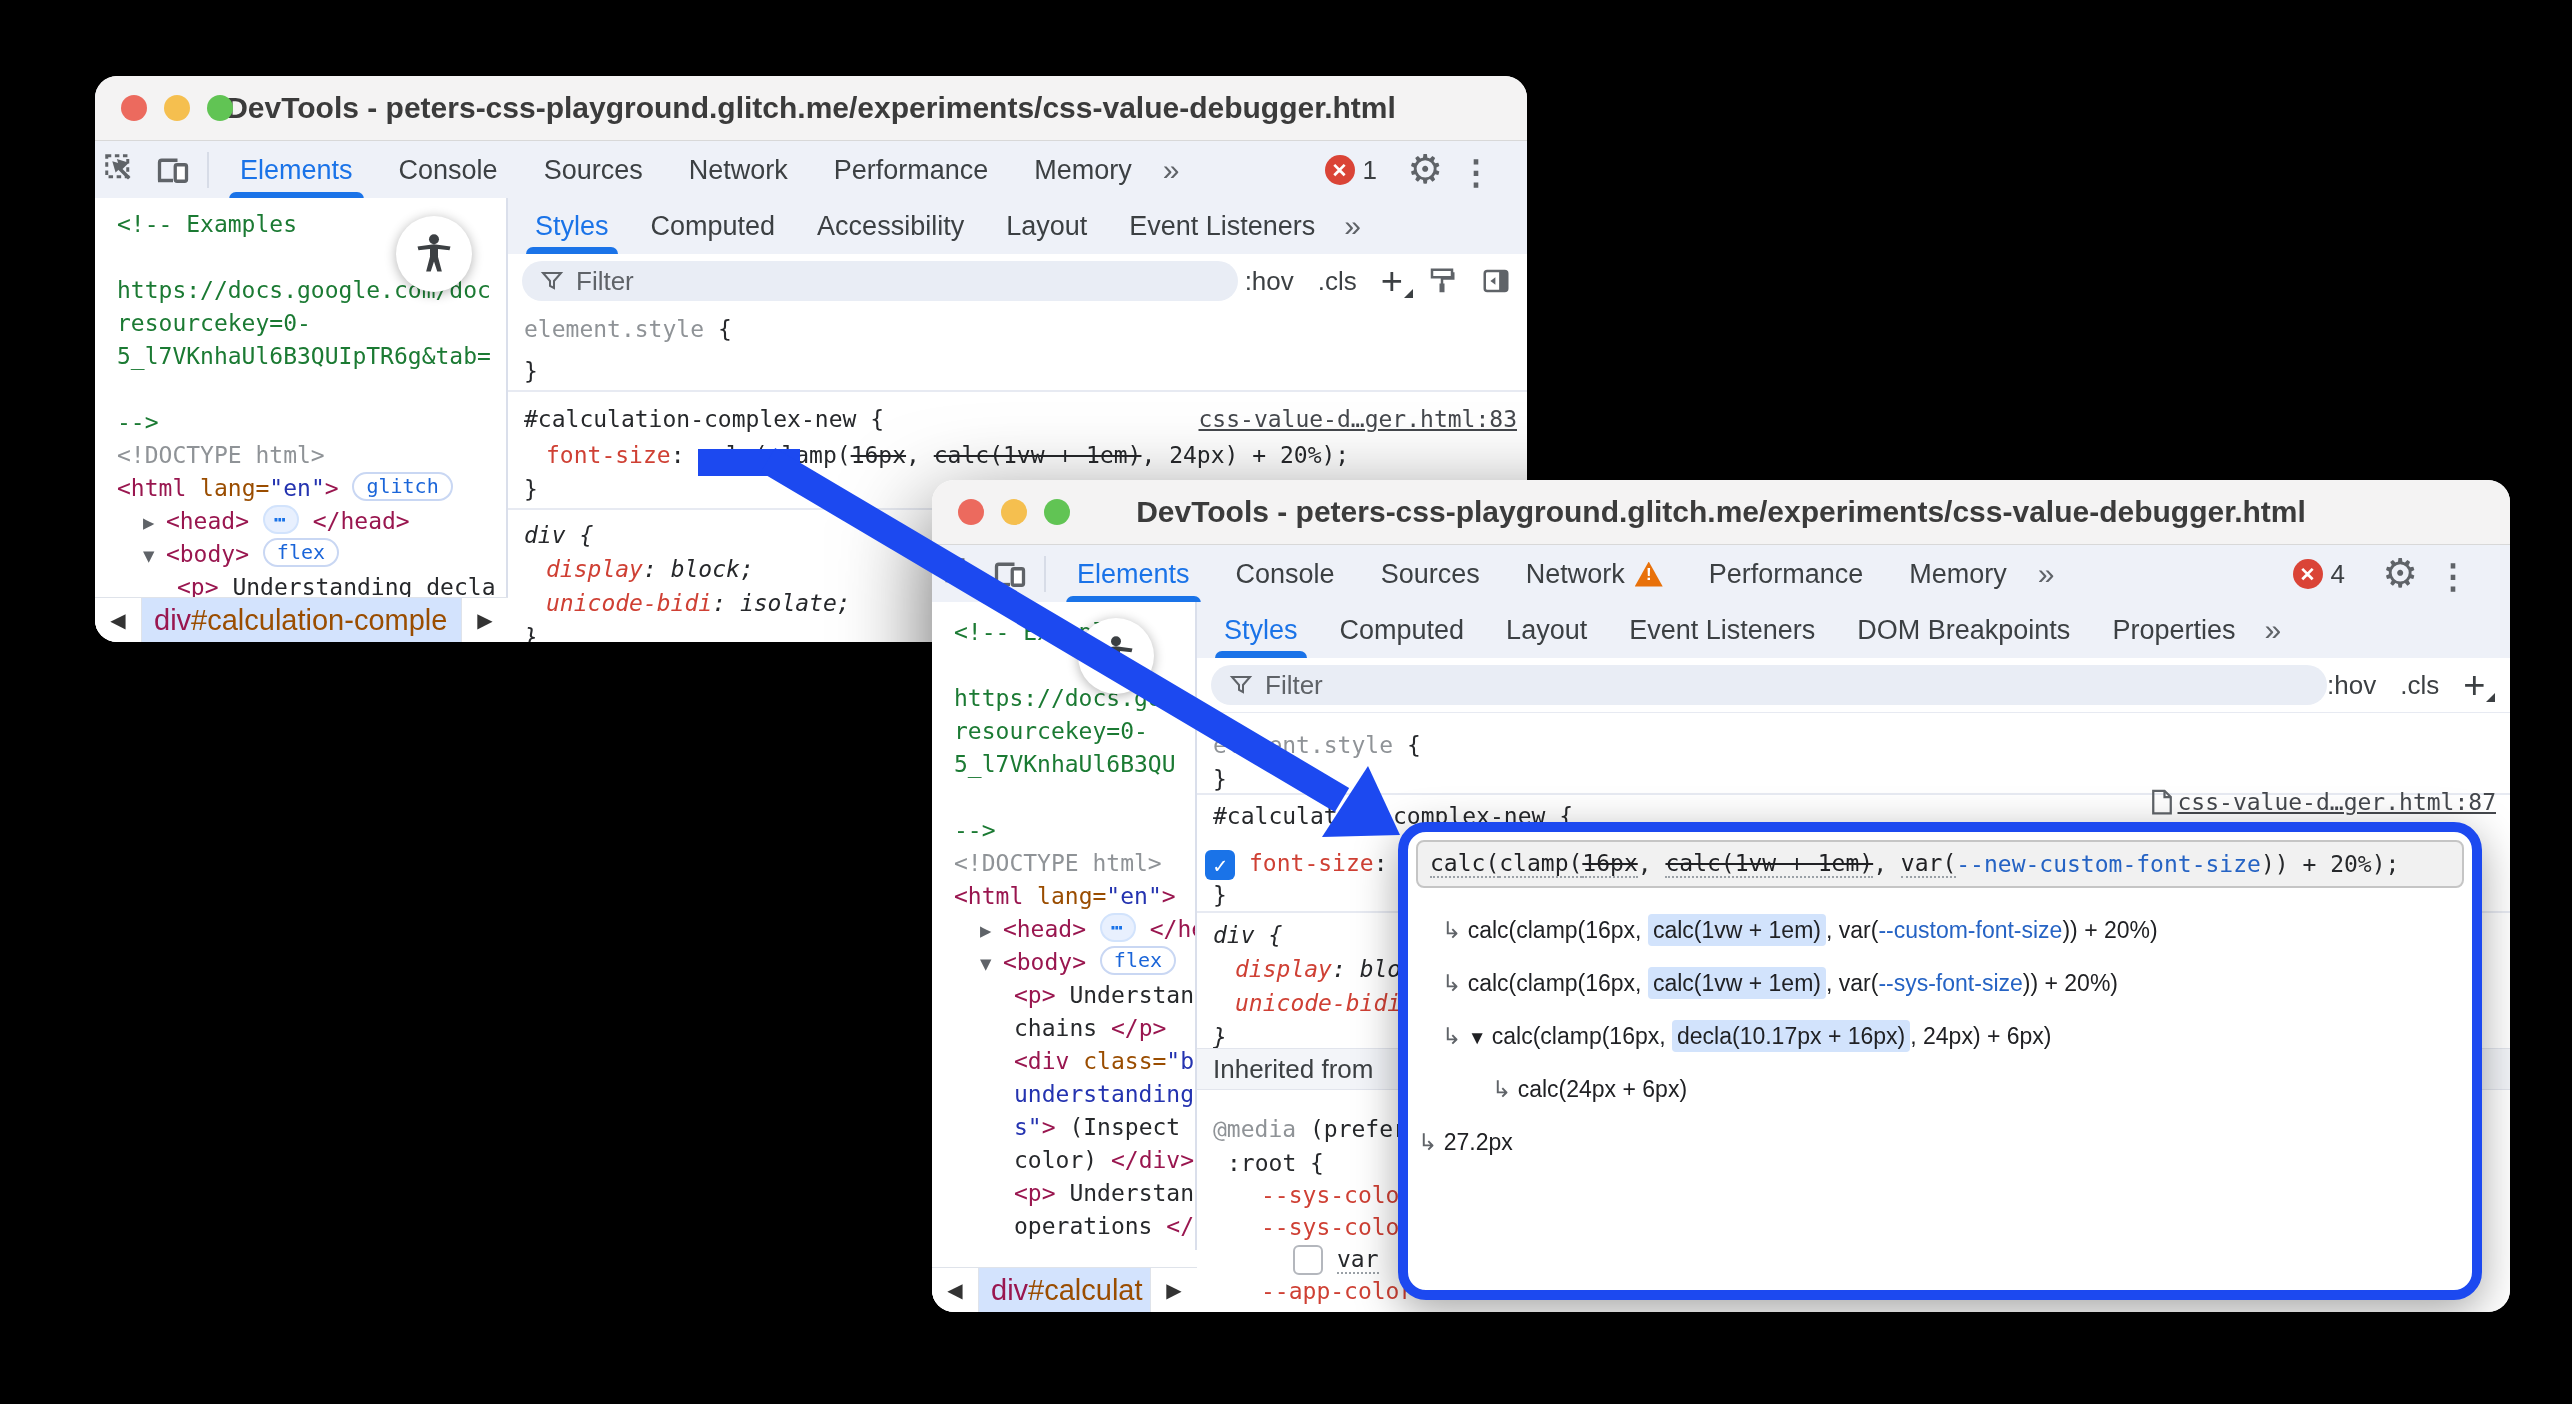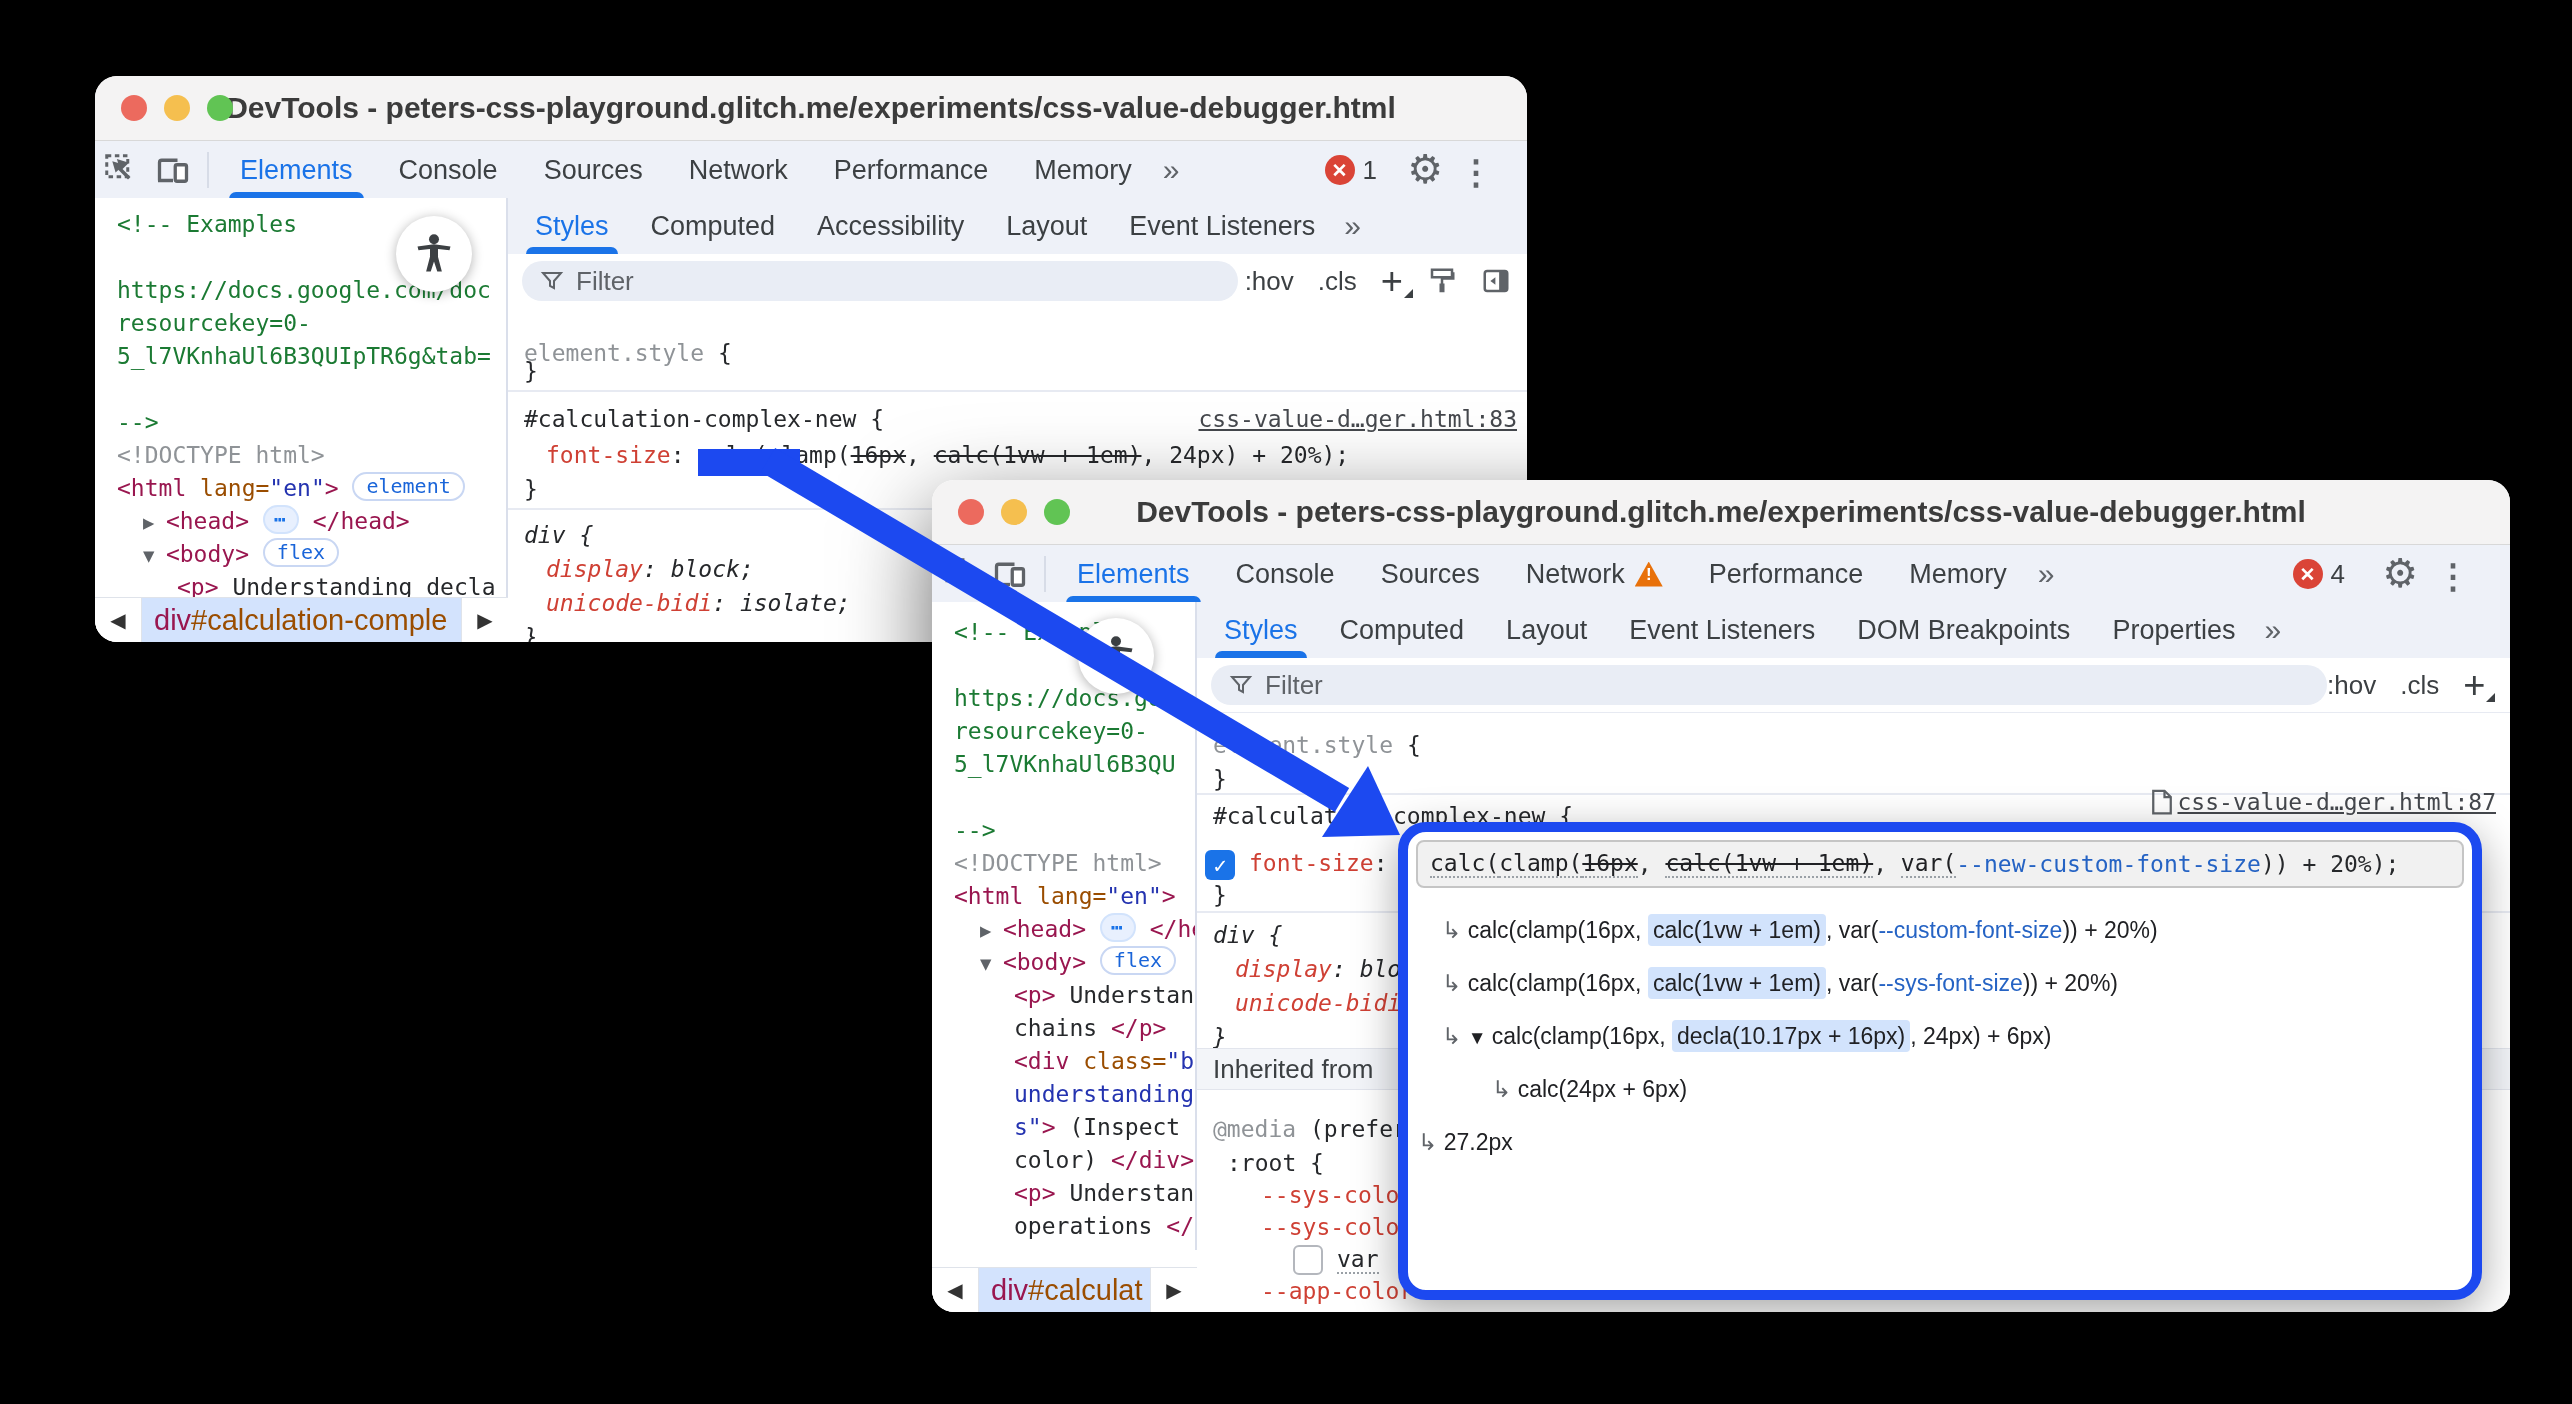--- a/index.html
+++ b/index.html
@@ -181,21 +181,21 @@
 
   <div class="tree" style="width:413px;height:400px;">
       <div class="tree-line"><span class="tk-com">&lt;!-- Examples</span></div>
       <div class="tree-line"></div>
       <div class="tree-line"><span class="tk-com">https://docs.google.com/doc</span></div>
       <div class="tree-line"><span class="tk-com">resourcekey=0-</span></div>
       <div class="tree-line"><span class="tk-com">5_l7VKnhaUl6B3QUIpTR6g&amp;tab=</span></div>
       <div class="tree-line"></div>
       <div class="tree-line"><span class="tk-com">--&gt;</span></div>
       <div class="tree-line"><span class="tk-gray">&lt;!DOCTYPE html&gt;</span></div>
-      <div class="tree-line"><span class="tk-tag">&lt;html </span><span class="tk-attr">lang=</span><span class="tk-val">"en"</span><span class="tk-tag">&gt;</span><span> </span><span class="tk-badge">element</span></div>
+      <div class="tree-line"><span class="tk-tag">&lt;html </span><span class="tk-attr">lang=</span><span class="tk-val">"en"</span><span class="tk-tag">&gt;</span><span> </span><span class="tk-badge">glitch</span></div>
       <div class="tree-line ind1"><span class="tk-caret">▶ </span><span class="tk-tag">&lt;head&gt;</span><span> </span><span class="tk-badge tk-dotsb">⋯</span><span> </span><span class="tk-tag">&lt;/head&gt;</span></div>
       <div class="tree-line ind1"><span class="tk-caret">▼ </span><span class="tk-tag">&lt;body&gt;</span><span> </span><span class="tk-badge">flex</span></div>
       <div class="tree-line ind2"><span class="tk-tag">&lt;p&gt;</span><span class="tk-dark"> Understanding decla</span></div>
     </div>
   <div class="a11y" style="left:301px;top:140px;">
     <svg width="46" height="46" viewBox="0 0 24 24" fill="#3c4043">
         <circle cx="12" cy="4.3" r="2.6"></circle>
         <path d="M3.4 8.1 L12 6.9 l8.6 1.2 -.5 2 -6 -.7 v4.1 l2 7.6 h-2.4 L12 15.9 l-1.7 5.2 H7.9 l2-7.6 v-4.1 l-6 .7 z"></path>
       </svg>
   </div>
@@ -236,21 +236,21 @@
         </svg>
       <svg width="30" height="30" viewBox="0 0 24 24">
           <rect x="3" y="4" width="18" height="16" rx="2" fill="none" stroke="#5f6368" stroke-width="2"></rect>
           <rect x="14.5" y="4.8" width="5.8" height="14.4" fill="#5f6368"></rect>
           <polygon points="11.5,9 7.5,12 11.5,15" fill="#5f6368"></polygon>
         </svg>
     </div>
   </div>
 
   <div class="stylespane" style="left:413px;top:232px;">
-    <div class="sline" style="top:28px;"><span class="tk-gray">element.style </span><span class="tk-dark">{</span></div>
+    <div class="sline" style="top:4px;"><span class="tk-gray">element.style </span><span class="tk-dark">{</span></div>
     <div class="sline" style="top:46px;">}</div>
     <div class="sep" style="top:82px;"></div>
     <div class="sline" style="top:94px;">#calculation-complex-new {</div>
     <a class="rule-link" style="top:98px;right:10px;font-family:'DejaVu Sans Mono',monospace;">css-value-d…ger.html:83</a>
     <div class="sline pind" style="top:130px;"><span class="tk-prop">font-size</span><span class="tk-dark">: </span><span class="tk-dark">calc(clamp(</span><span class="tk-strike">16px</span><span class="tk-dark">, </span><span class="tk-strike">calc(1vw + 1em)</span><span class="tk-dark">, 24px) + 20%);</span></div>
     <div class="sline" style="top:164px;">}</div>
     <div class="sep" style="top:200px;"></div>
     <div class="sline it-line" style="top:210px;"><span class="tk-dark">div {</span></div>
     <div class="sline pind it-line" style="top:244px;"><span class="tk-prop">display</span><span class="tk-dark">: </span><span class="tk-dark">block;</span></div>
     <div class="sline pind it-line" style="top:278px;"><span class="tk-prop">unicode-bidi</span><span class="tk-dark">: </span><span class="tk-dark">isolate;</span></div>

